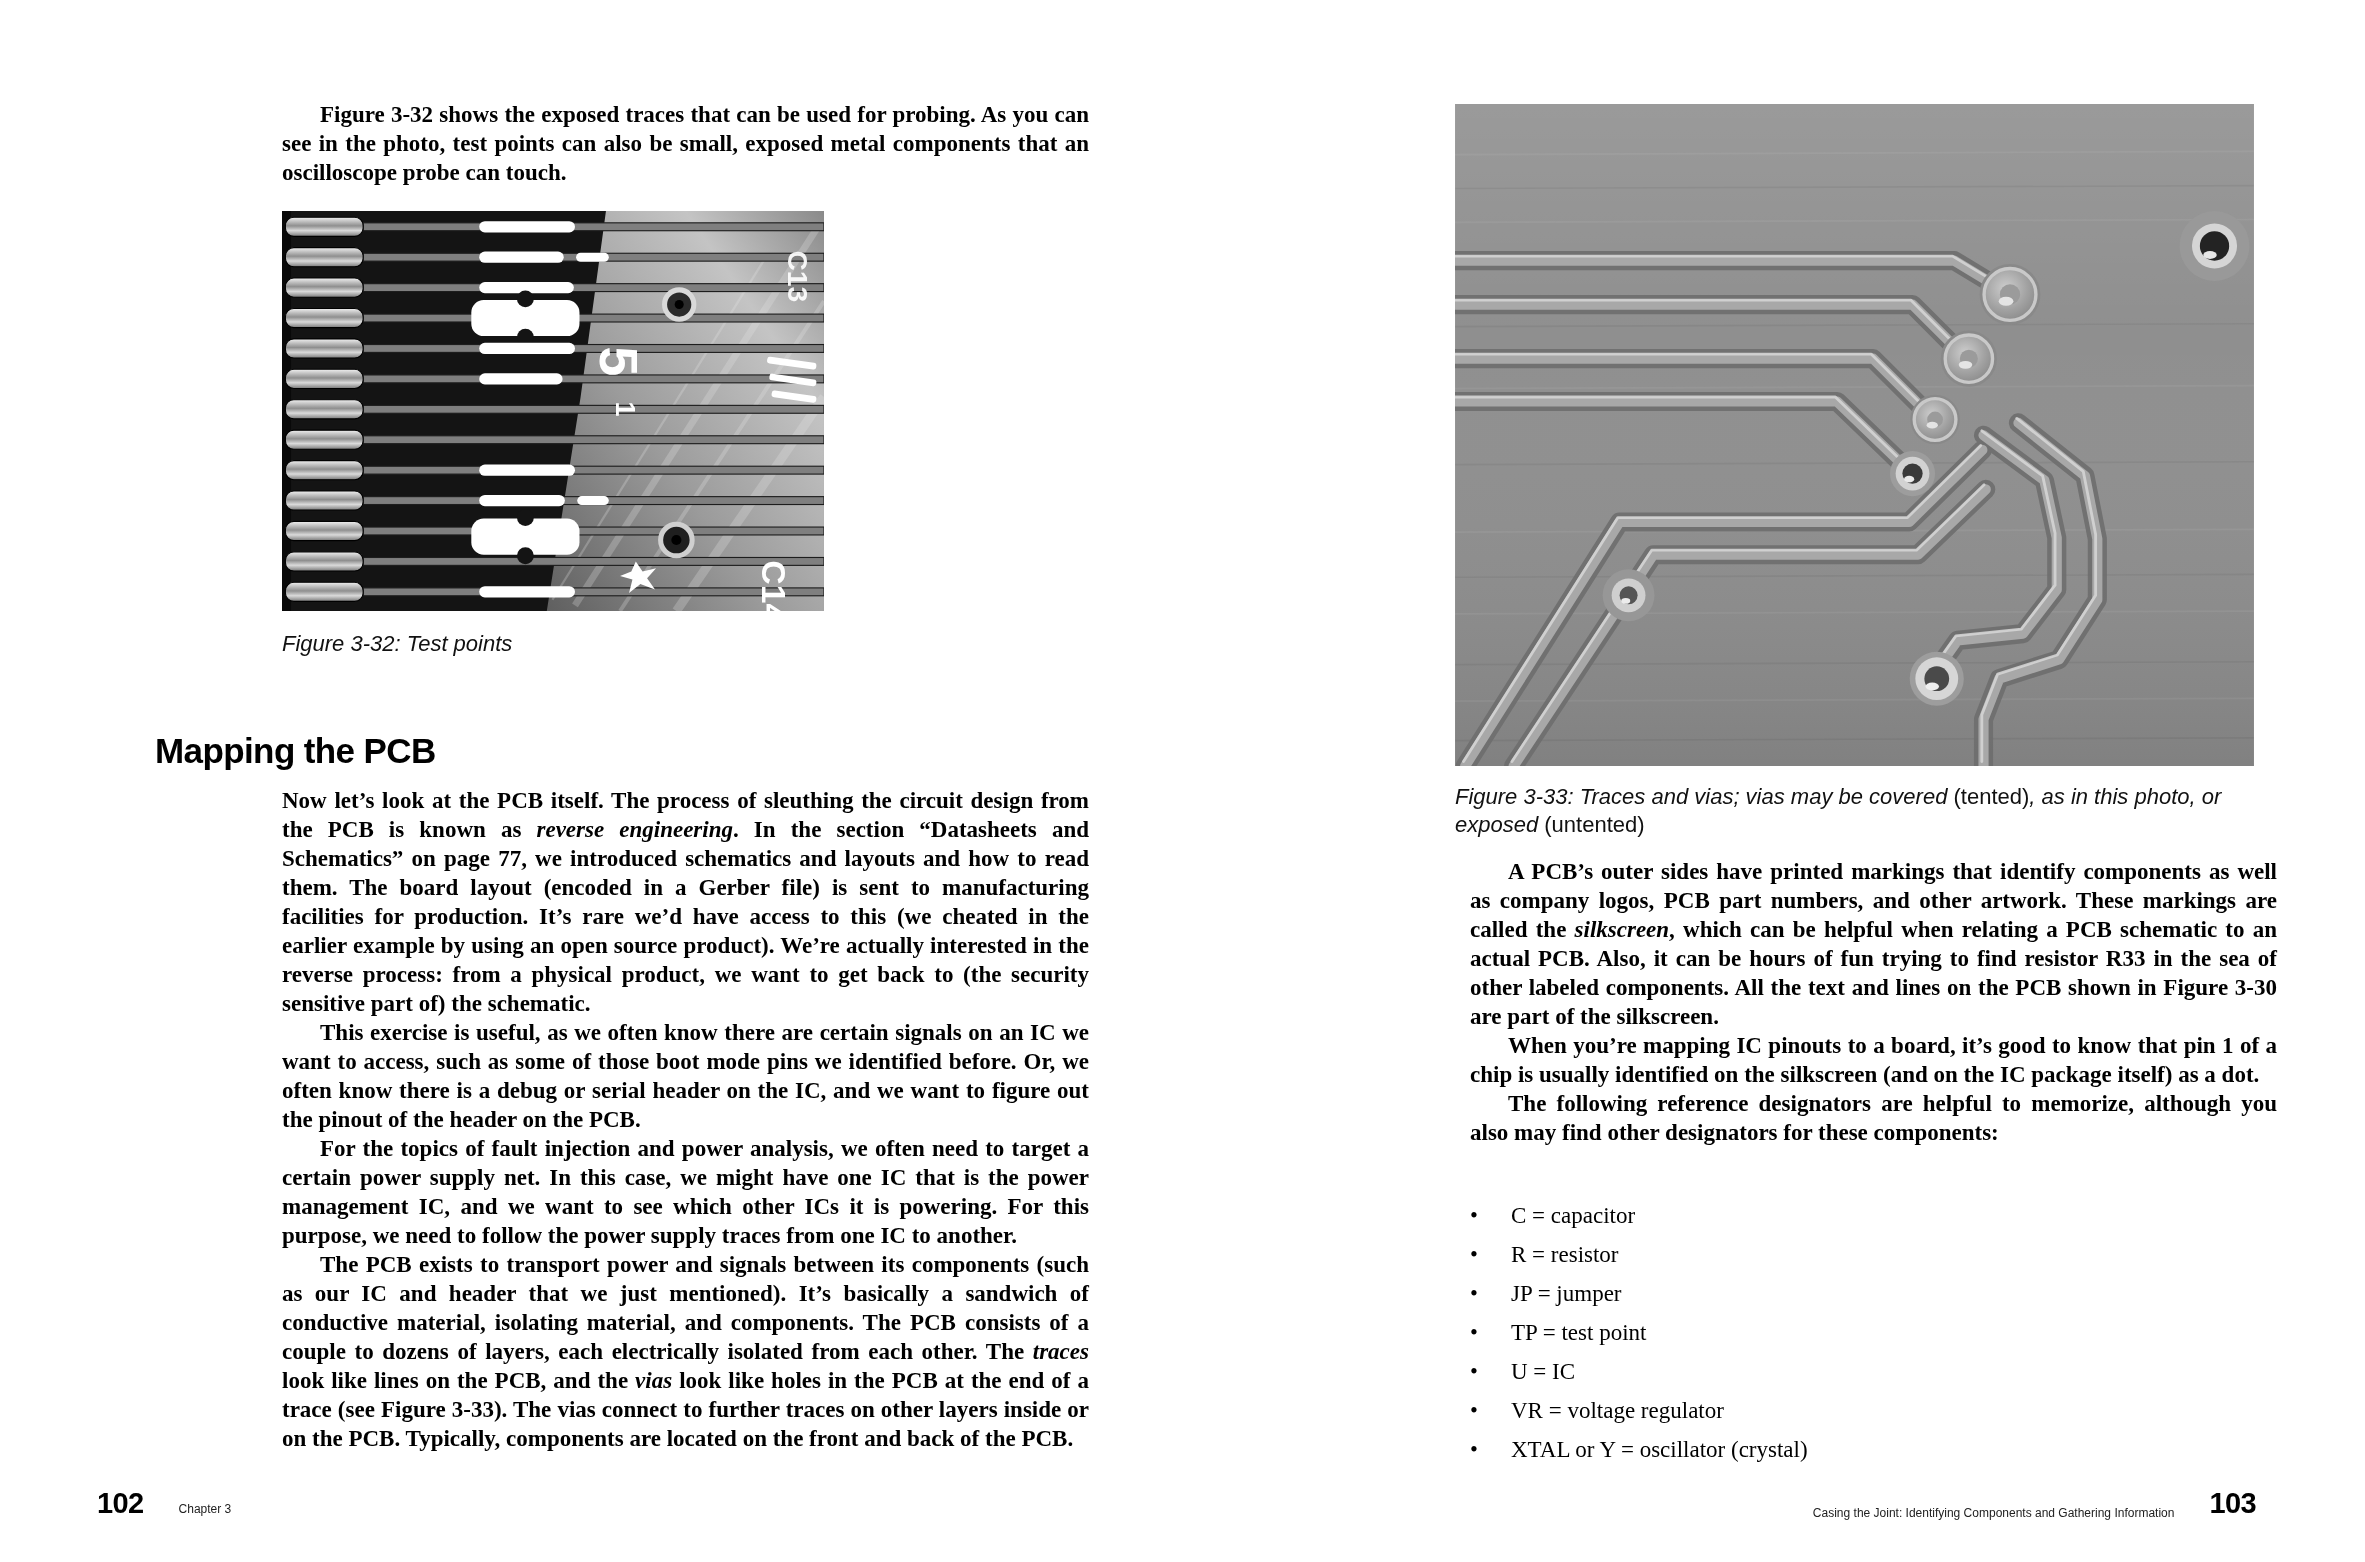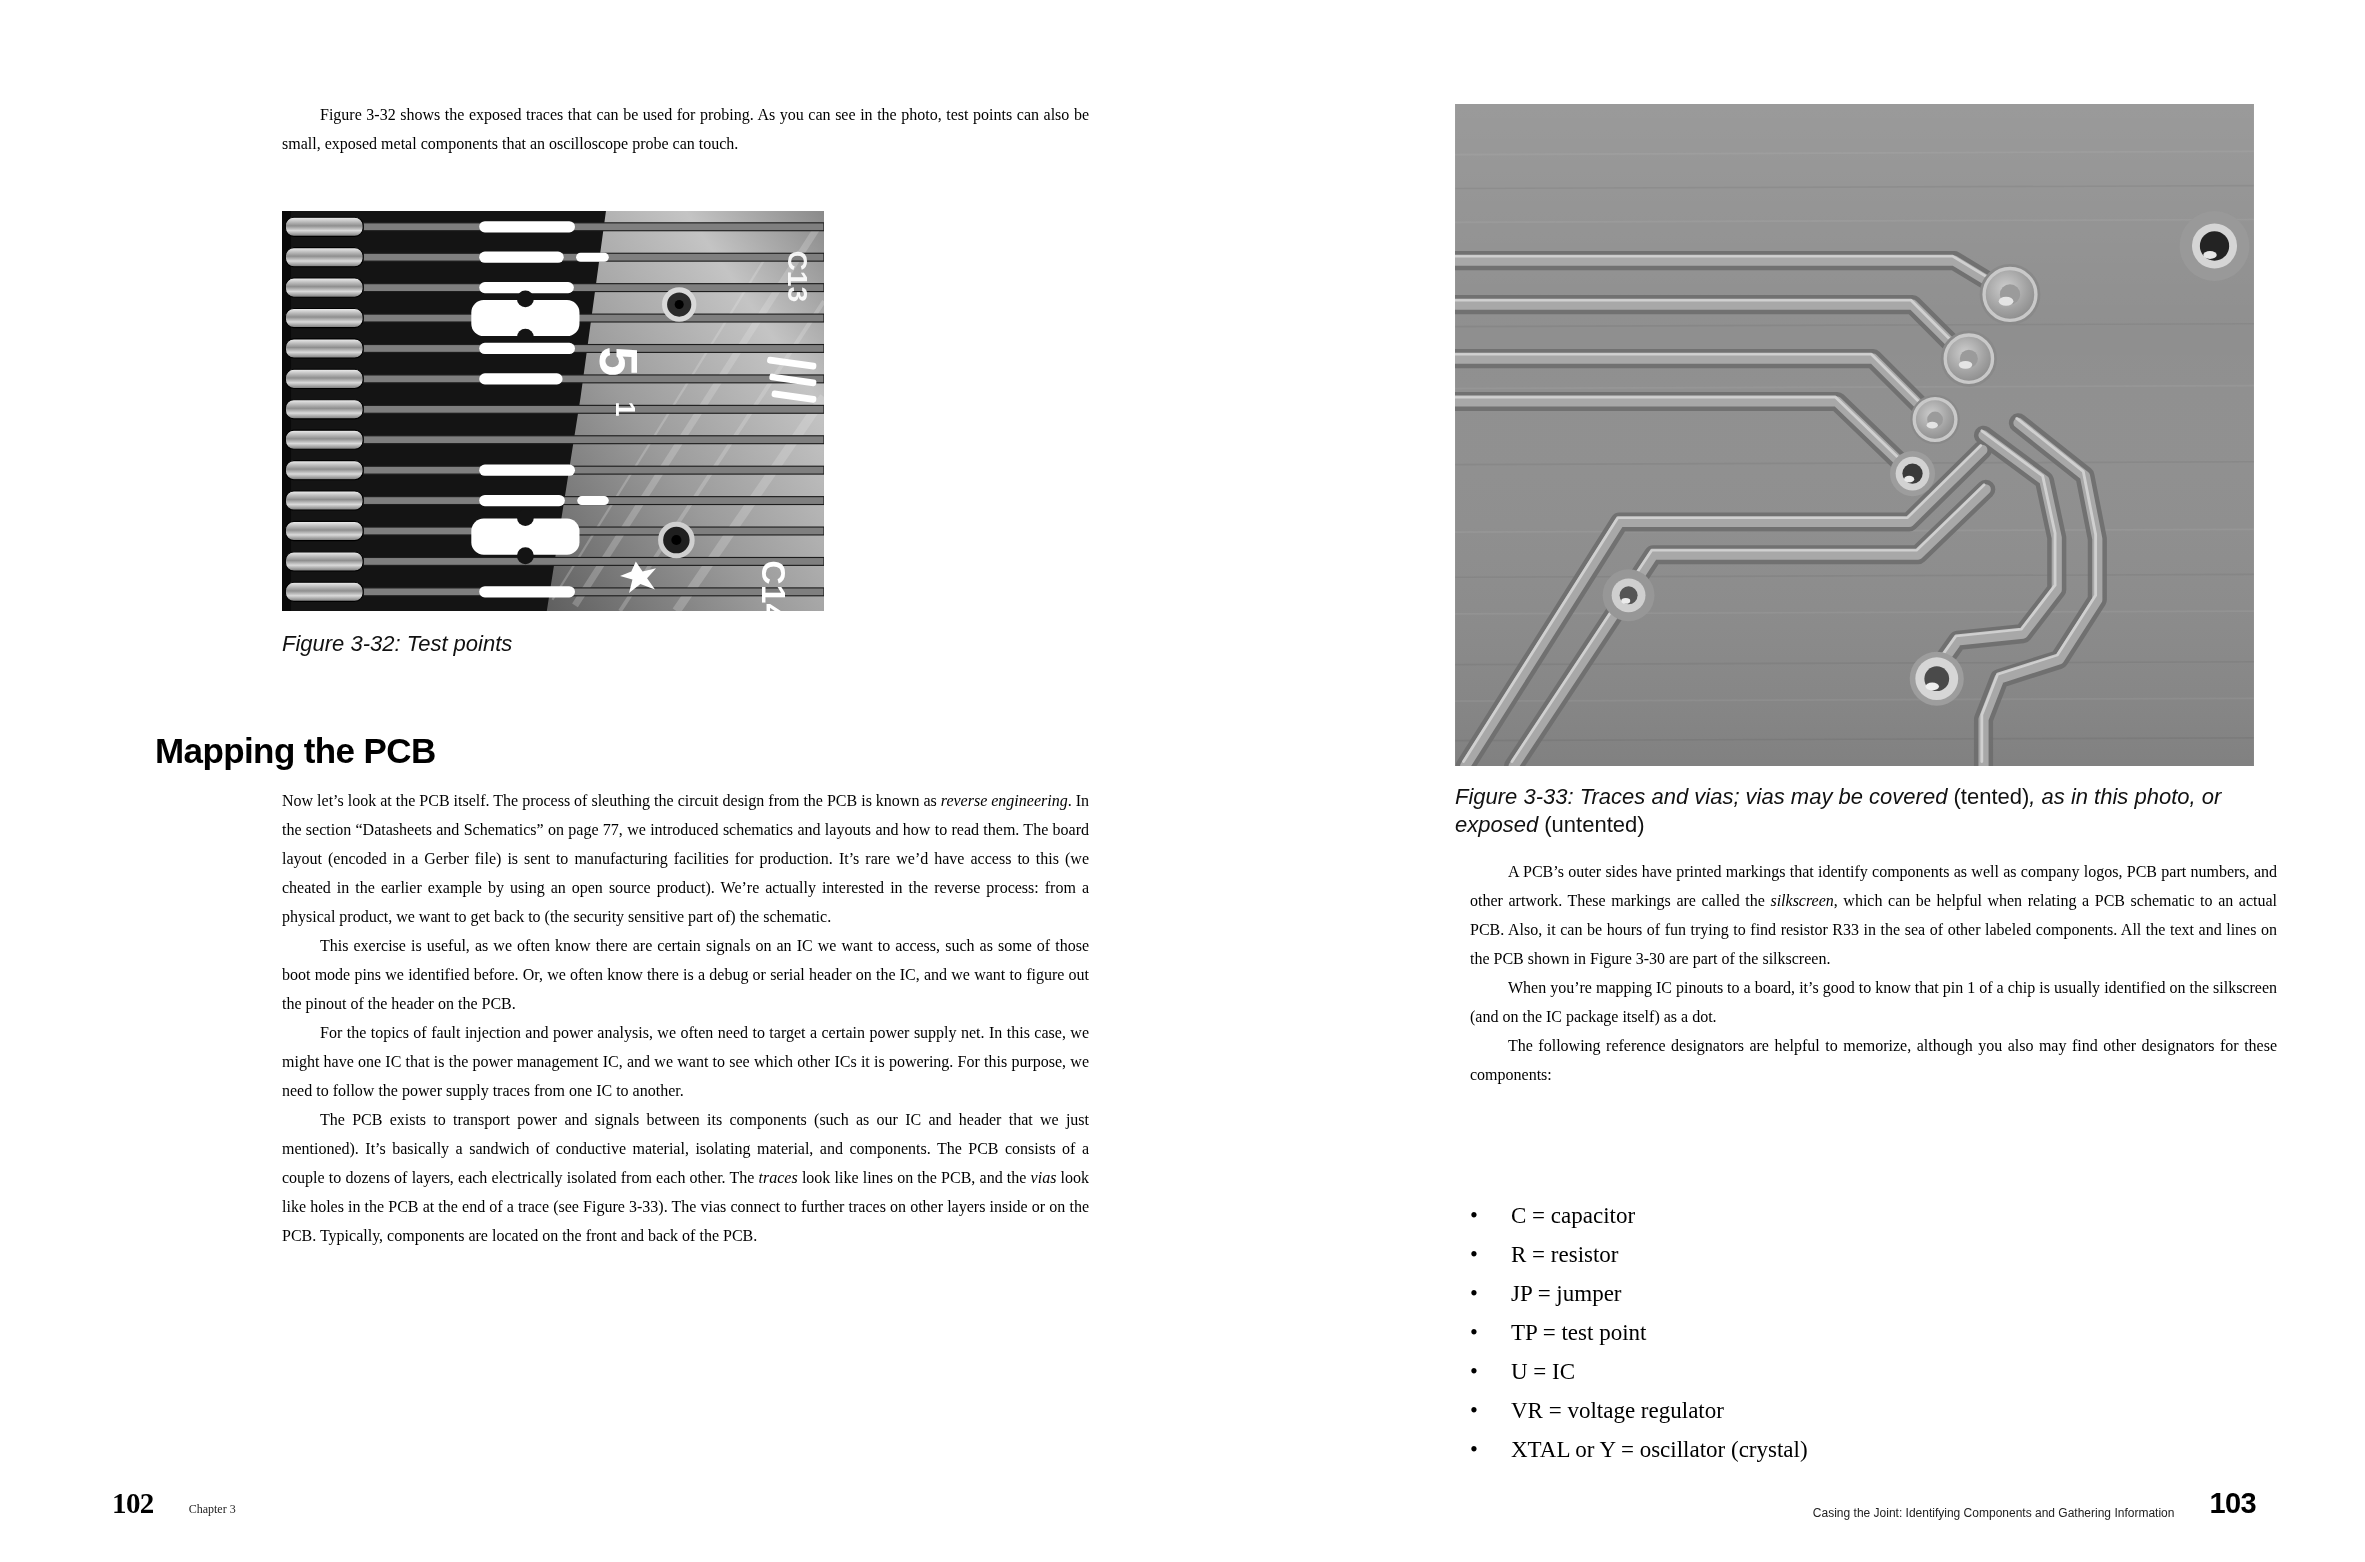--- a/index.html
+++ b/index.html
@@ -1,19 +1,19 @@
 <!DOCTYPE html>
 <html style="font-size:9px"><head>
 <meta charset="utf-8">
 <style>
   html,body{margin:0;padding:0;background:#ffffff;}
   .spread{position:relative;width:2366px;height:1563px;background:#ffffff;overflow:hidden;
           font-family:"Liberation Serif", serif;color:#000;}
   
-  .bodytext{font-size:16px;line-height:29px;text-align:justify;}
+  .bodytext{font-size:23px;line-height:29px;text-align:justify;font-weight:bold;}
   .bodytext p{margin:0;}
   .bodytext p.ind{text-indent:38px;}
   .abs{position:absolute;}
   .section-heading{font-family:"Liberation Sans", sans-serif;font-weight:bold;
                    font-size:35px;letter-spacing:-0.6px;}
   .caption{font-family:"Liberation Sans", sans-serif;font-style:italic;
            font-size:22px;line-height:28px;color:#111;}
   .caption em{font-style:normal;}
   .bodytext em{font-style:italic;}
   
@@ -148,21 +148,21 @@
 
   <div class="abs section-heading" style="left:155px;top:731px;">Mapping the PCB</div>
 
   <div class="abs bodytext" style="left:282px;top:786px;width:807px;">
     <p><span>Now let’s look at the PCB itself. The process of sleuthing the circuit design from the PCB is known as </span><em>reverse engineering</em><span>. In the section “Datasheets and Schematics” on page 77, we introduced schematics and layouts and how to read them. The board layout (encoded in a Gerber file) is sent to manufacturing facilities for production. It’s rare we’d have access to this (we cheated in the earlier example by using an open source product). We’re actually interested in the reverse process: from a physical product, we want to get back to (the security sensitive part of) the schematic.</span></p>
     <p class="ind"><span>This exercise is useful, as we often know there are certain signals on an IC we want to access, such as some of those boot mode pins we identified before. Or, we often know there is a debug or serial header on the IC, and we want to figure out the pinout of the header on the PCB.</span></p>
     <p class="ind"><span>For the topics of fault injection and power analysis, we often need to target a certain power supply net. In this case, we might have one IC that is the power management IC, and we want to see which other ICs it is powering. For this purpose, we need to follow the power supply traces from one IC to another.</span></p>
     <p class="ind"><span>The PCB exists to transport power and signals between its components (such as our IC and header that we just mentioned). It’s basically a sandwich of conductive material, isolating material, and components. The PCB consists of a couple to dozens of layers, each electrically isolated from each other. The </span><em>traces</em><span> look like lines on the PCB, and the </span><em>vias</em><span> look like holes in the PCB at the end of a trace (see Figure 3-33). The vias connect to further traces on other layers inside or on the PCB. Typically, components are located on the front and back of the PCB.</span></p>
   </div>
 
-  <div class="abs footer footer-left" style="left:112px;top:1487px;font-family:Liberation Serif, serif;">
+  <div class="abs footer footer-left" style="left:97px;top:1487px;">
     <span class="pagenum">102</span>
     <span class="runner">Chapter 3</span>
   </div>
 
   <svg class="abs" style="left:1455px;top:104px;" width="799" height="662" viewBox="0 0 1418 1175" role="img">
     <defs>
       <linearGradient id="sheen" x1="0" y1="0" x2="0" y2="1">
         <stop offset="0" stop-color="#ffffff" stop-opacity="0.10"></stop>
         <stop offset="0.35" stop-color="#ffffff" stop-opacity="0"></stop>
         <stop offset="1" stop-color="#000000" stop-opacity="0.10"></stop>

